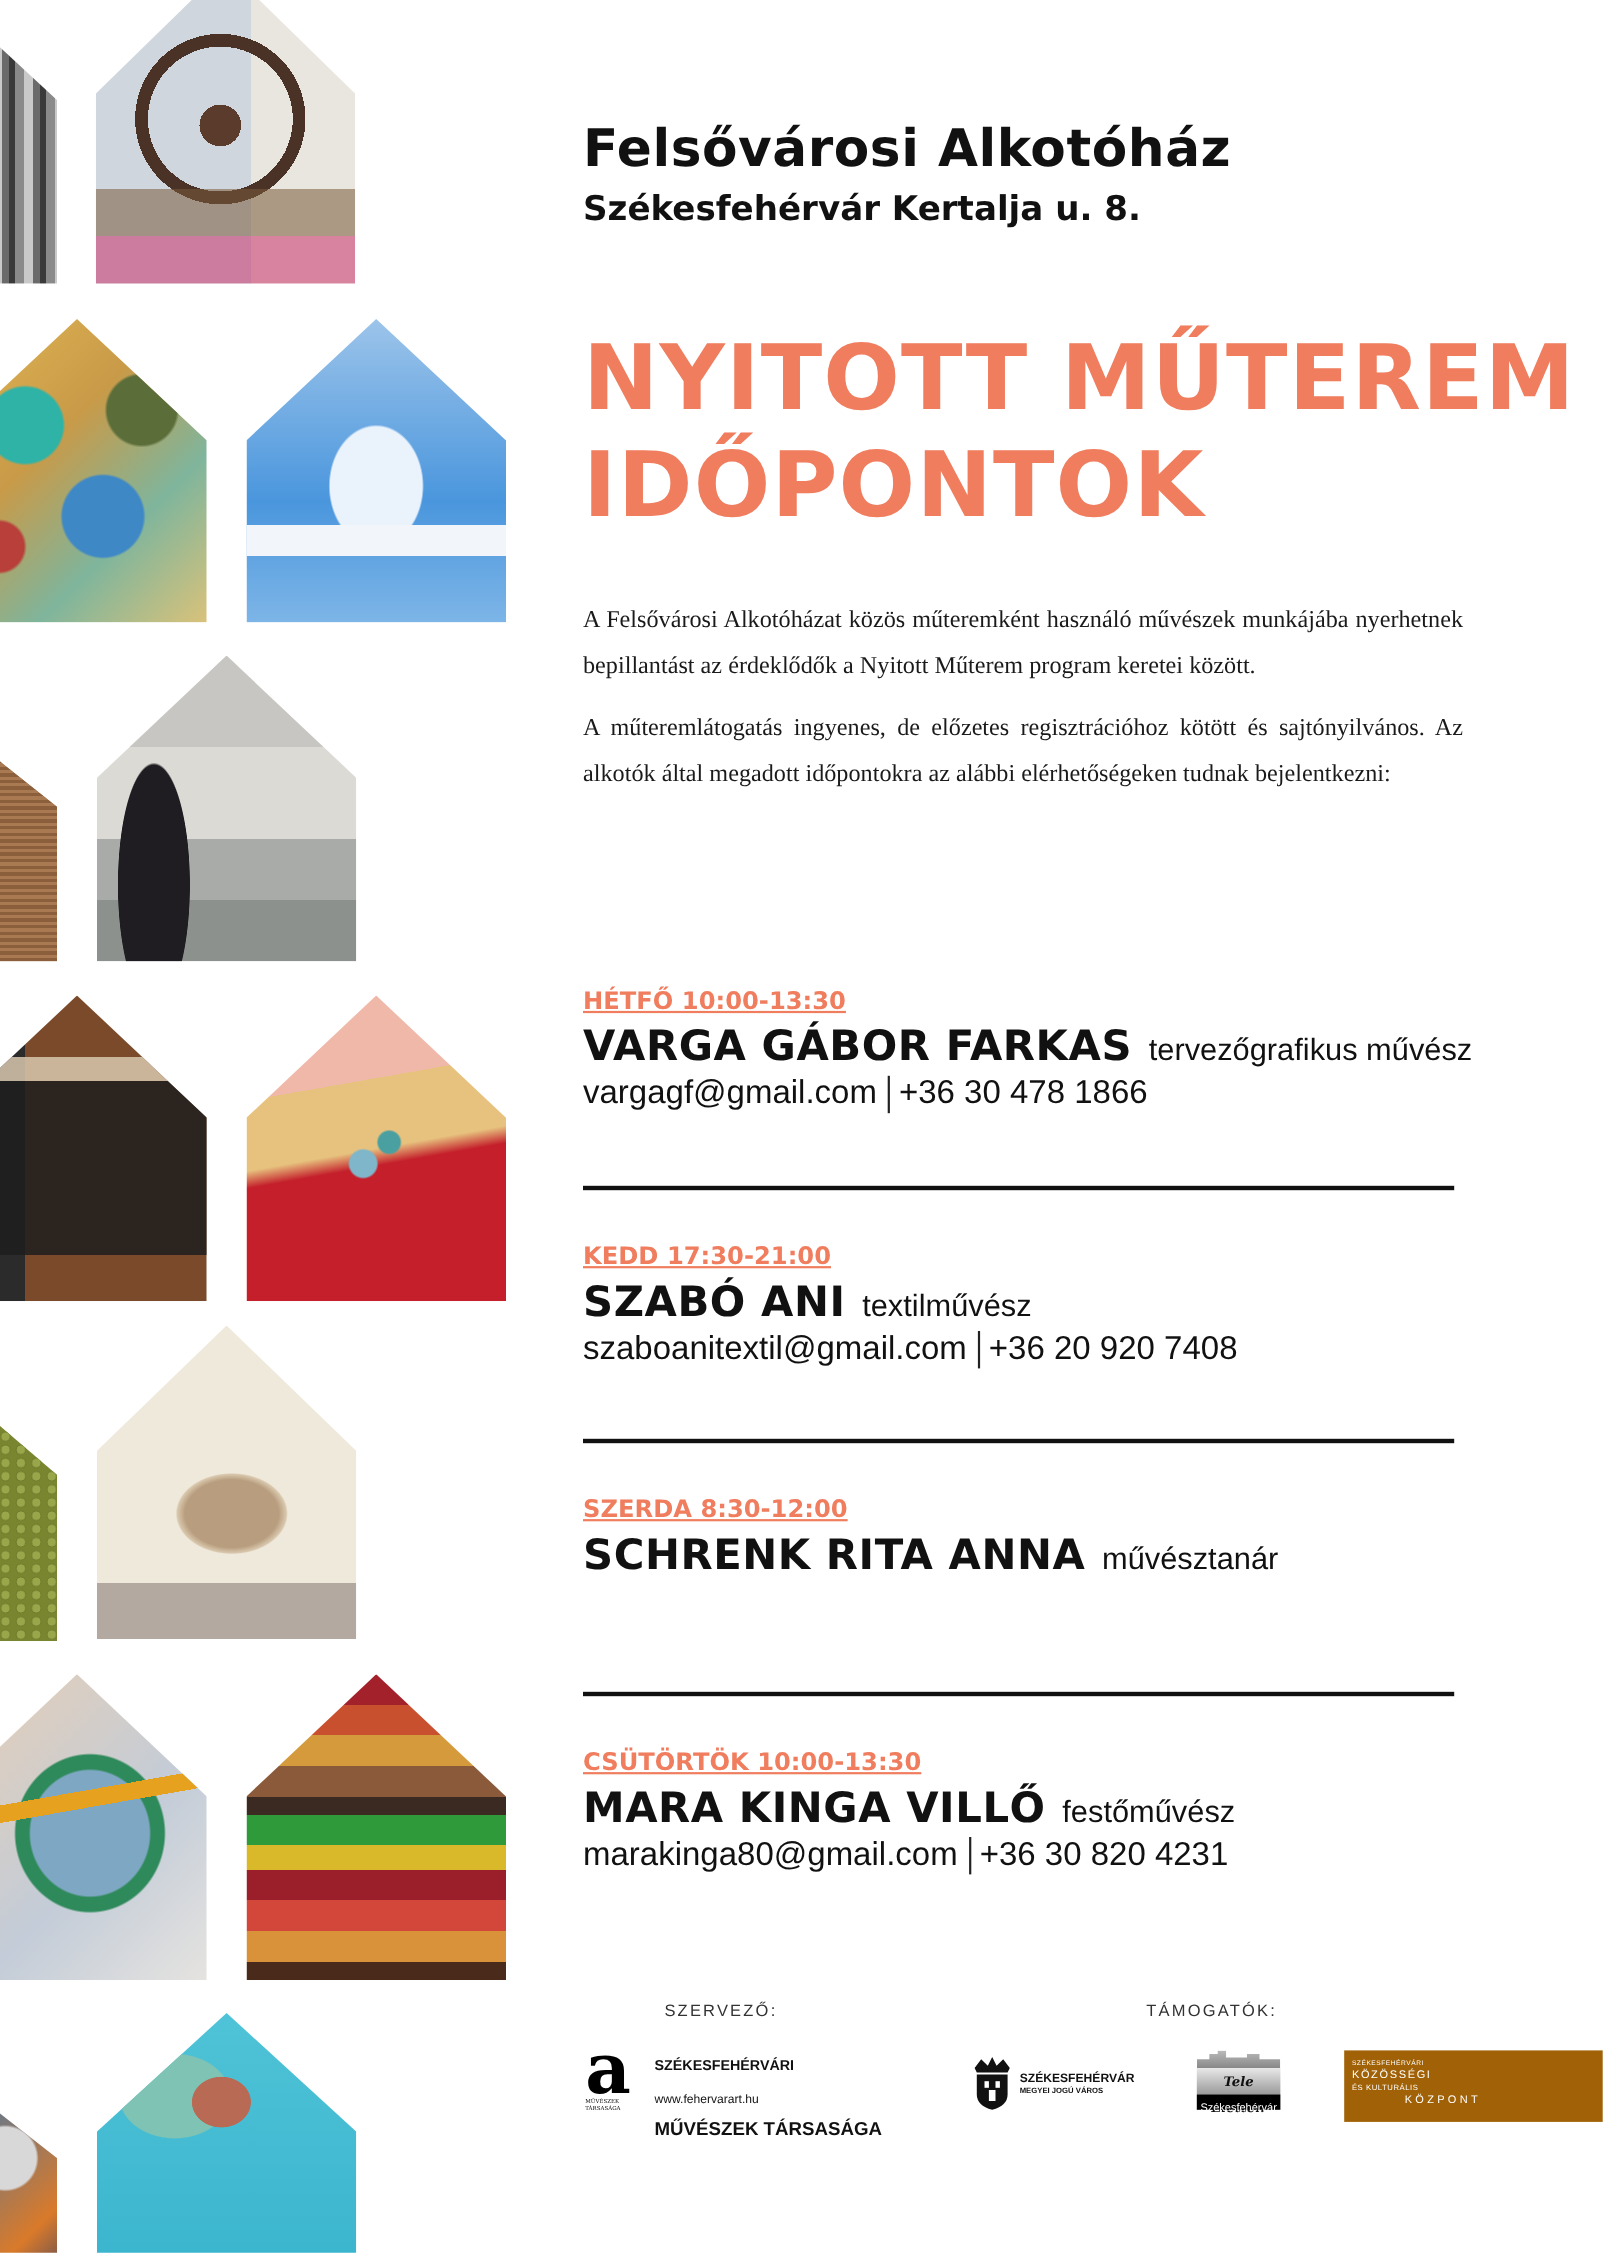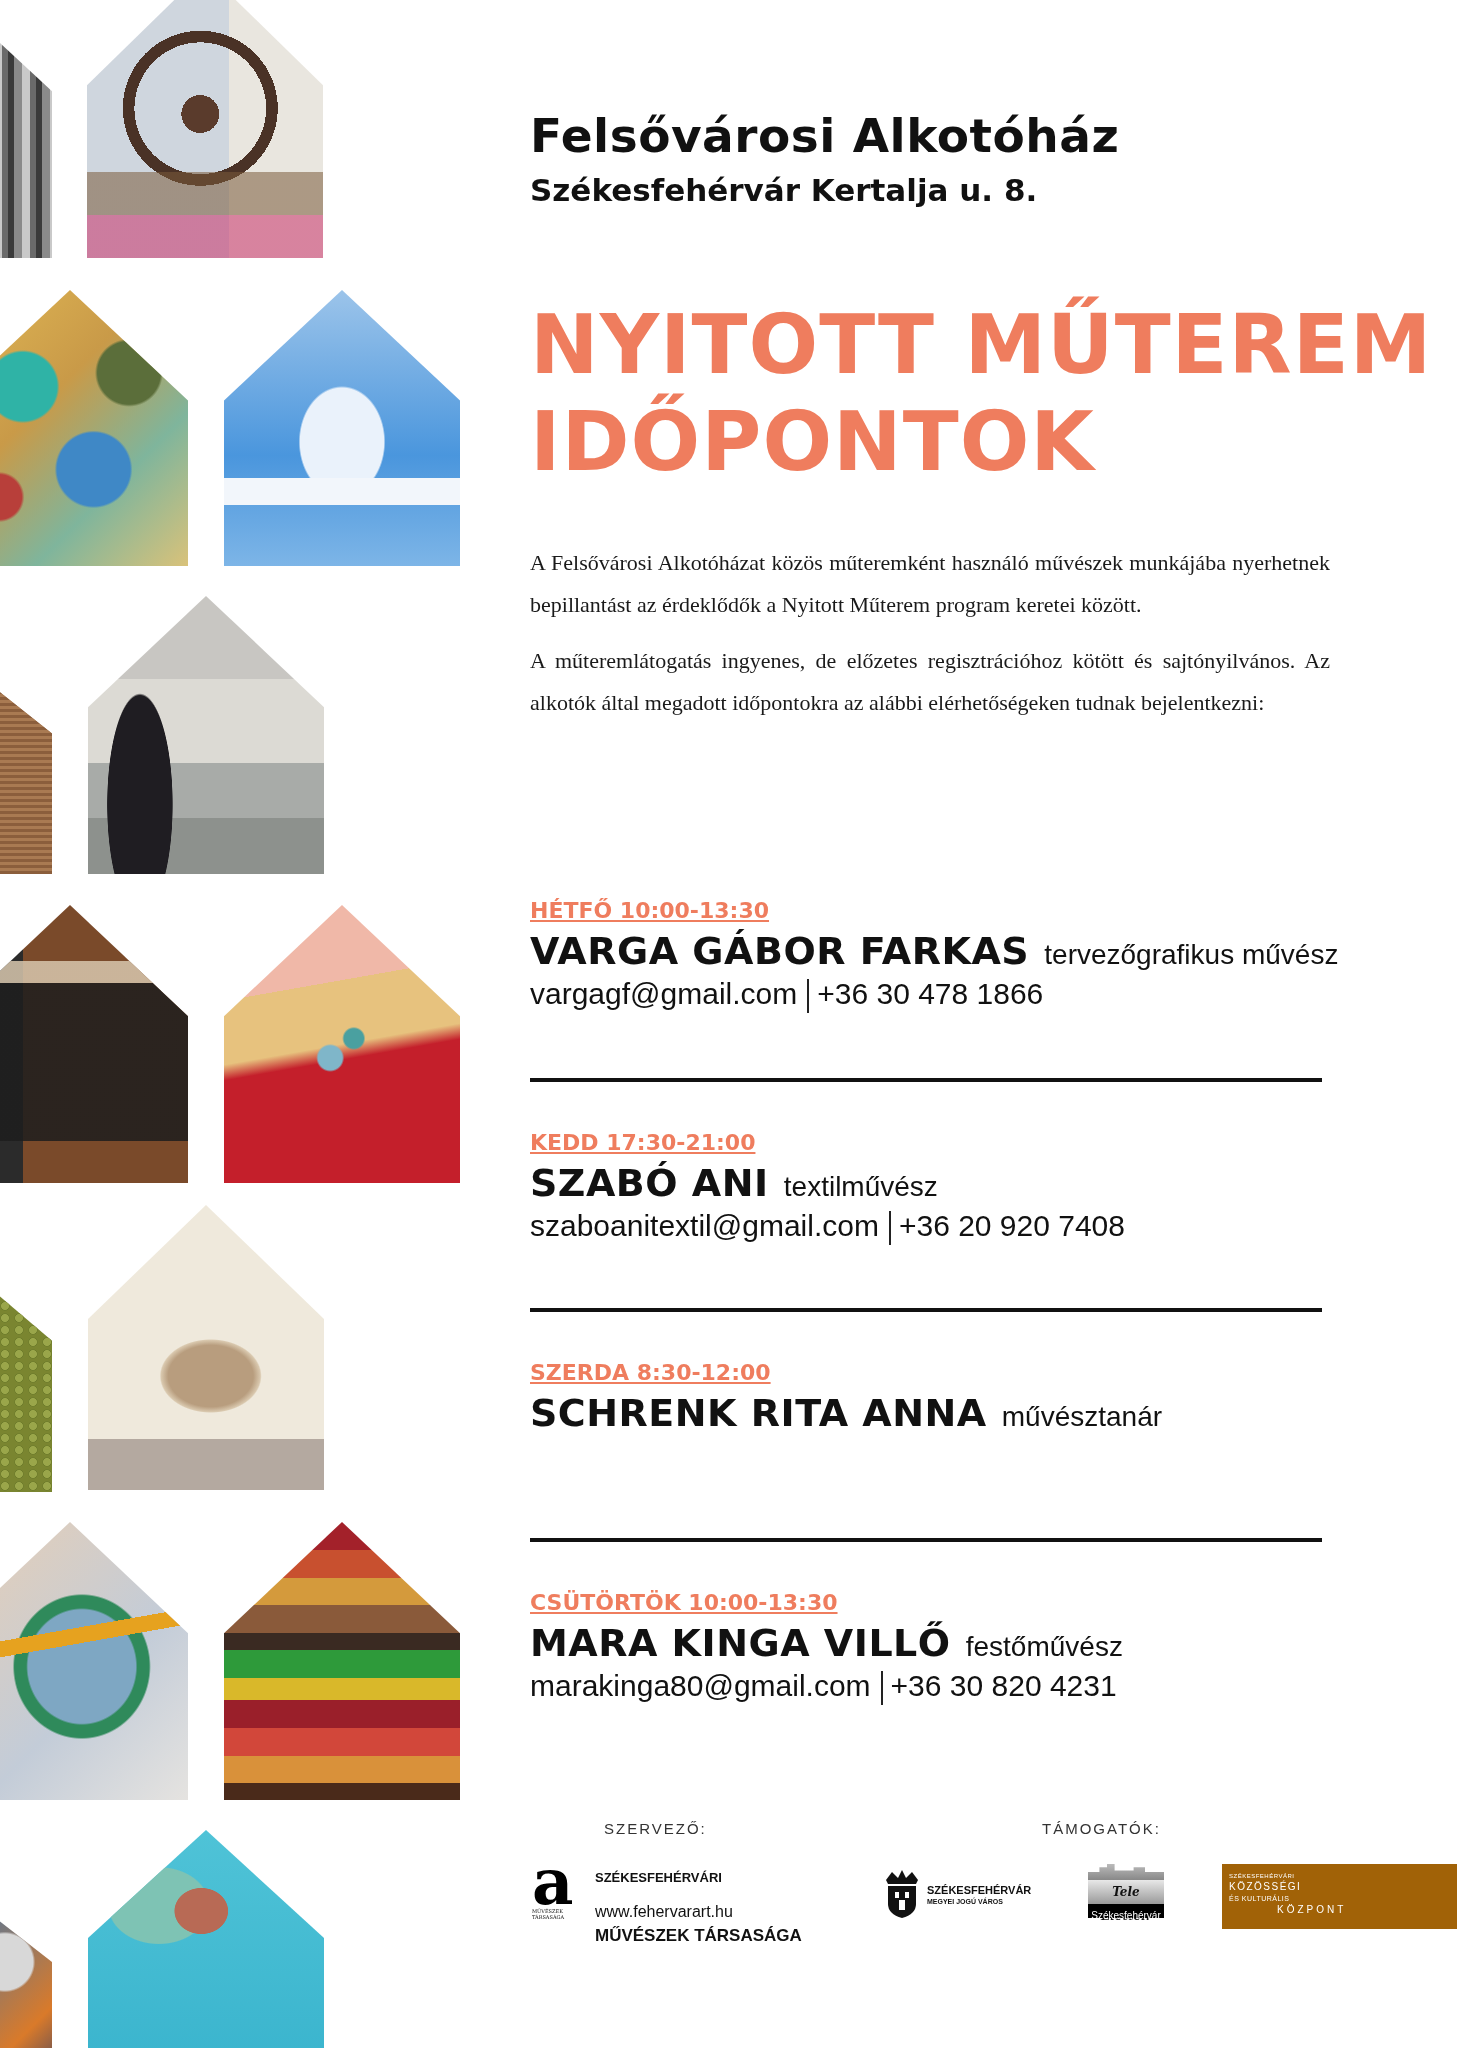--- a/index.html
+++ b/index.html
@@ -158,21 +158,21 @@
   <div class="footer-label" style="left:1042px;top:1820px;">TÁMOGATÓK:</div>
 
   <div>
     <div style="position:absolute;left:528px;top:1858px;width:52px;height:62px;">
       <span style="position:absolute;left:4px;top:-14px;font-family:'DejaVu Serif',serif;font-size:64px;font-weight:bold;color:#000;">a</span>
       <span style="position:absolute;left:4px;top:50px;font-family:'DejaVu Serif',serif;font-size:5px;">MŰVÉSZEK</span>
       <span style="position:absolute;left:4px;top:56px;font-family:'DejaVu Serif',serif;font-size:5px;">TÁRSASÁGA</span>
     </div>
     <div class="logo-text" style="left:595px;top:1870px;font-size:13px;font-weight:bold;">SZÉKESFEHÉRVÁRI</div>
     <div class="logo-text" style="left:595px;top:1926px;font-size:17px;font-weight:bold;">MŰVÉSZEK TÁRSASÁGA</div>
-    <div class="logo-text" style="left:595px;top:1903px;font-size:16px;">www.fehervarart.hu</div>
+    <div class="logo-text" style="left:595px;top:1903px;font-size:11px;">www.fehervarart.hu</div>
   </div>
 
   <div>
     <svg style="position:absolute;left:882px;top:1866px;" width="40" height="54" viewBox="0 0 40 54">
       <path d="M4 14 L10 6 L16 12 L20 4 L24 12 L30 6 L36 14 L34 18 L6 18 Z" fill="#111"></path>
       <path d="M6 20 H34 V38 Q34 48 20 52 Q6 48 6 38 Z" fill="#111"></path>
       <rect x="13" y="26" width="4" height="6" fill="#fff"></rect>
         <rect x="23" y="26" width="4" height="6" fill="#fff"></rect>
         <rect x="17" y="34" width="6" height="10" fill="#fff"></rect>
     </svg>

